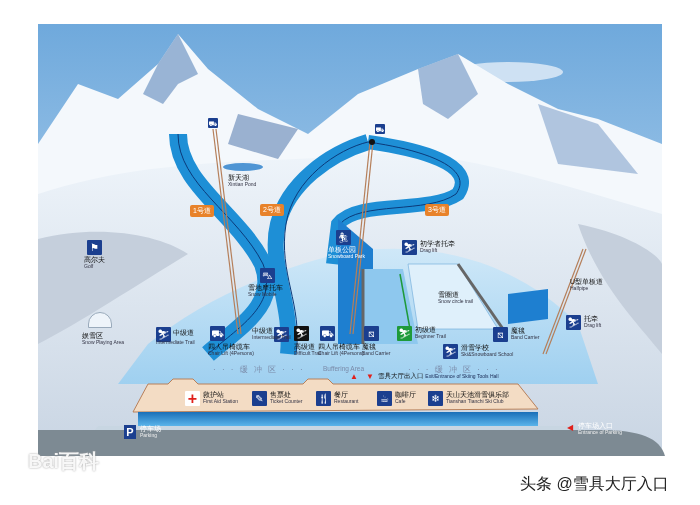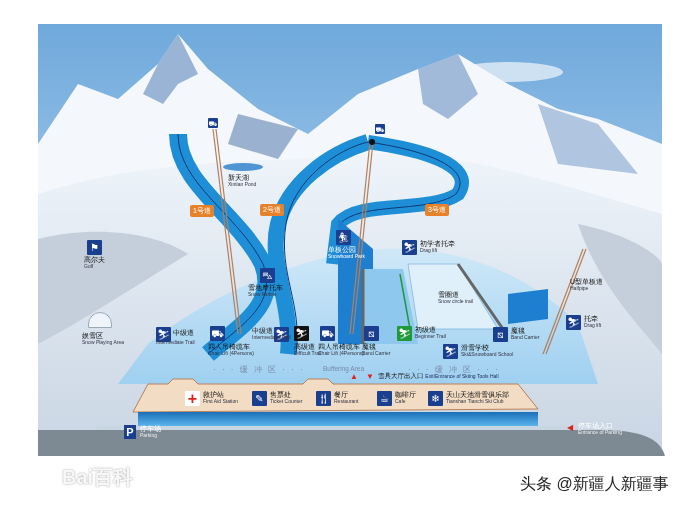--- a/index.html
+++ b/index.html
@@ -255,14 +255,14 @@
     <span class="cn" style="color:#fff;">停车场</span>
     <span class="en" style="color:#eee;">Parking</span>
   </div>
   <div class="abs" style="left:567px;top:5px;color:#e0201b;font-size:8px;">◀</div>
   <div class="lbl" style="left:578px;top:4px;">
     <span class="cn" style="color:#fff;">停车场入口</span>
     <span class="en" style="color:#eee;">Entrance of Parking</span>
   </div>
 </div>
 
-<div class="baidu" style="left:28px;top:464px;margin-left:34px;">Bai百科</div>
-<div class="wm" style="left:520px;top:474px;">头条 @新疆人新疆事</div>
+<div class="baidu" style="left:28px;top:448px;">Bai百科</div>
+<div class="wm" style="left:520px;top:474px;">头条 @雪具大厅入口</div>
 
 </body></html>

